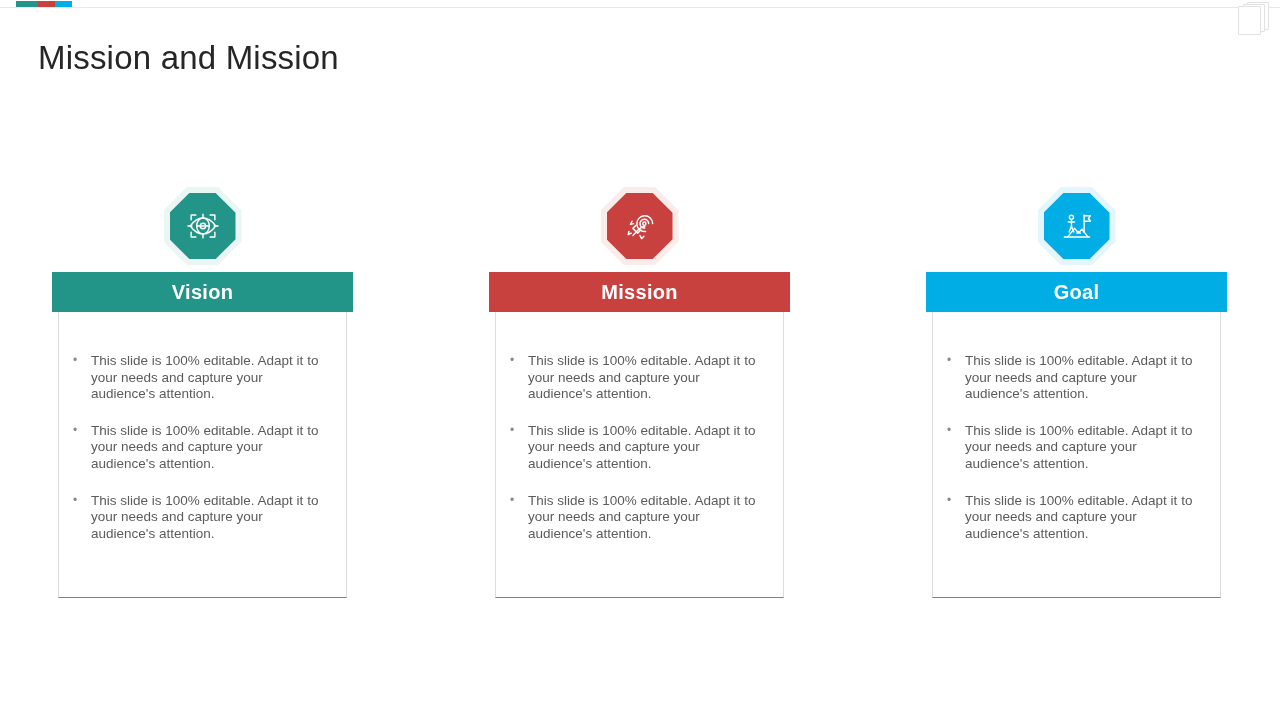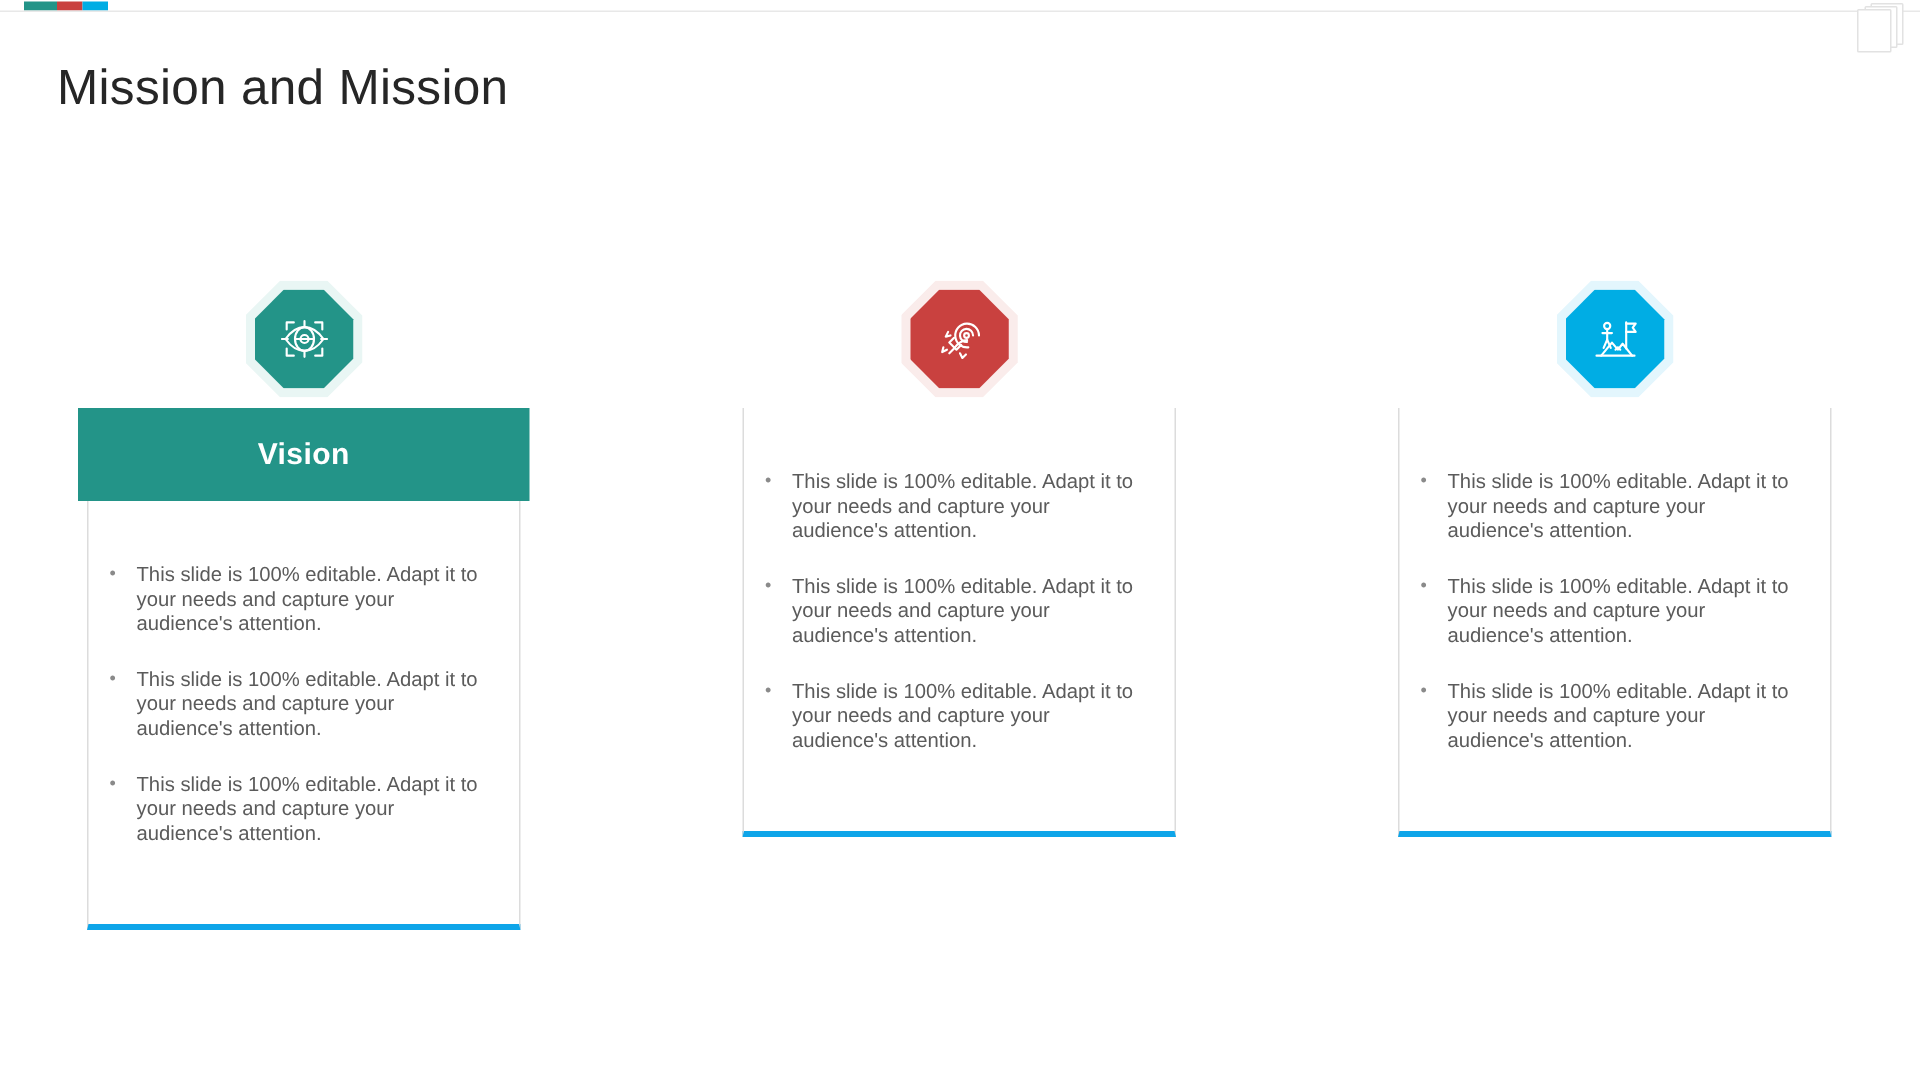--- a/index.html
+++ b/index.html
@@ -104,39 +104,39 @@
     position: absolute;
     left: 50%;
     top: 50%;
     transform: translate(-50%, -50%);
     width: 38px;
     height: 38px;
   }
 
   
   .col-header {
-    height: 62px;
+    height: 40px;
     display: flex;
     align-items: center;
     justify-content: center;
   }
   .col-header-label {
     color: #ffffff;
     font-size: 20px;
     font-weight: bold;
     letter-spacing: 0.3px;
   }
 
   
   .col-body {
     margin: 0 6px;
     min-height: 286px;
     border-left: 1px solid #dcdcdc;
     border-right: 1px solid #dcdcdc;
-    border-bottom: 4px solid #0ea5e9;
+    border-bottom: 1px solid #0ea5e9;
     box-sizing: border-box;
     padding: 41px 0 35px 0;
   }
   .bullet-list {
     list-style: none;
     margin: 0;
     padding: 0;
   }
   .bullet-item {
     position: relative;
@@ -217,20 +217,23 @@
           <path d="M35 21a5.5 5.5 0 1 0-5 5.5"></path>
           <circle cx="29.5" cy="21" r="2"></circle>
           <path d="M30 25c-4 0-8 3-11 7l-4 4"></path>
           <path d="M19 23l-4 4 6 6 4-4"></path>
           <path d="M14 18l-2 4 4-1"></path>
           <path d="M13 33l-4 2 1-4"></path>
           <path d="M24 36l2 4 3-3"></path>
         </g>
       </svg>
     </div>
+    <div class="col-header" style="background: rgb(201, 65, 63);">
+      <span class="col-header-label">Mission</span>
+    </div>
     <div class="col-body">
       <ul class="bullet-list">
         <li class="bullet-item">This slide is 100% editable. Adapt it to your needs and capture your audience's attention.</li>
         <li class="bullet-item">This slide is 100% editable. Adapt it to your needs and capture your audience's attention.</li>
         <li class="bullet-item">This slide is 100% editable. Adapt it to your needs and capture your audience's attention.</li>
       </ul>
     </div>
   </div>
 
   <div class="column c2">
@@ -244,20 +247,23 @@
           <path d="M13 19h8"></path>
           <path d="M17 24.5l-3 7M17 24.5l3 7"></path>
           <path d="M33 10v22"></path>
           <path d="M33 11h8l-2.5 3.5L41 18h-8"></path>
           <path d="M8 38h32"></path>
           <path d="M12 38l9-11 5 6 4-5 8 10"></path>
           <path d="M24 33l2-2 2 2"></path>
         </g>
       </svg>
     </div>
+    <div class="col-header" style="background: rgb(0, 173, 228);">
+      <span class="col-header-label">Goal</span>
+    </div>
     <div class="col-body">
       <ul class="bullet-list">
         <li class="bullet-item">This slide is 100% editable. Adapt it to your needs and capture your audience's attention.</li>
         <li class="bullet-item">This slide is 100% editable. Adapt it to your needs and capture your audience's attention.</li>
         <li class="bullet-item">This slide is 100% editable. Adapt it to your needs and capture your audience's attention.</li>
       </ul>
     </div>
   </div>
 
 </div>

